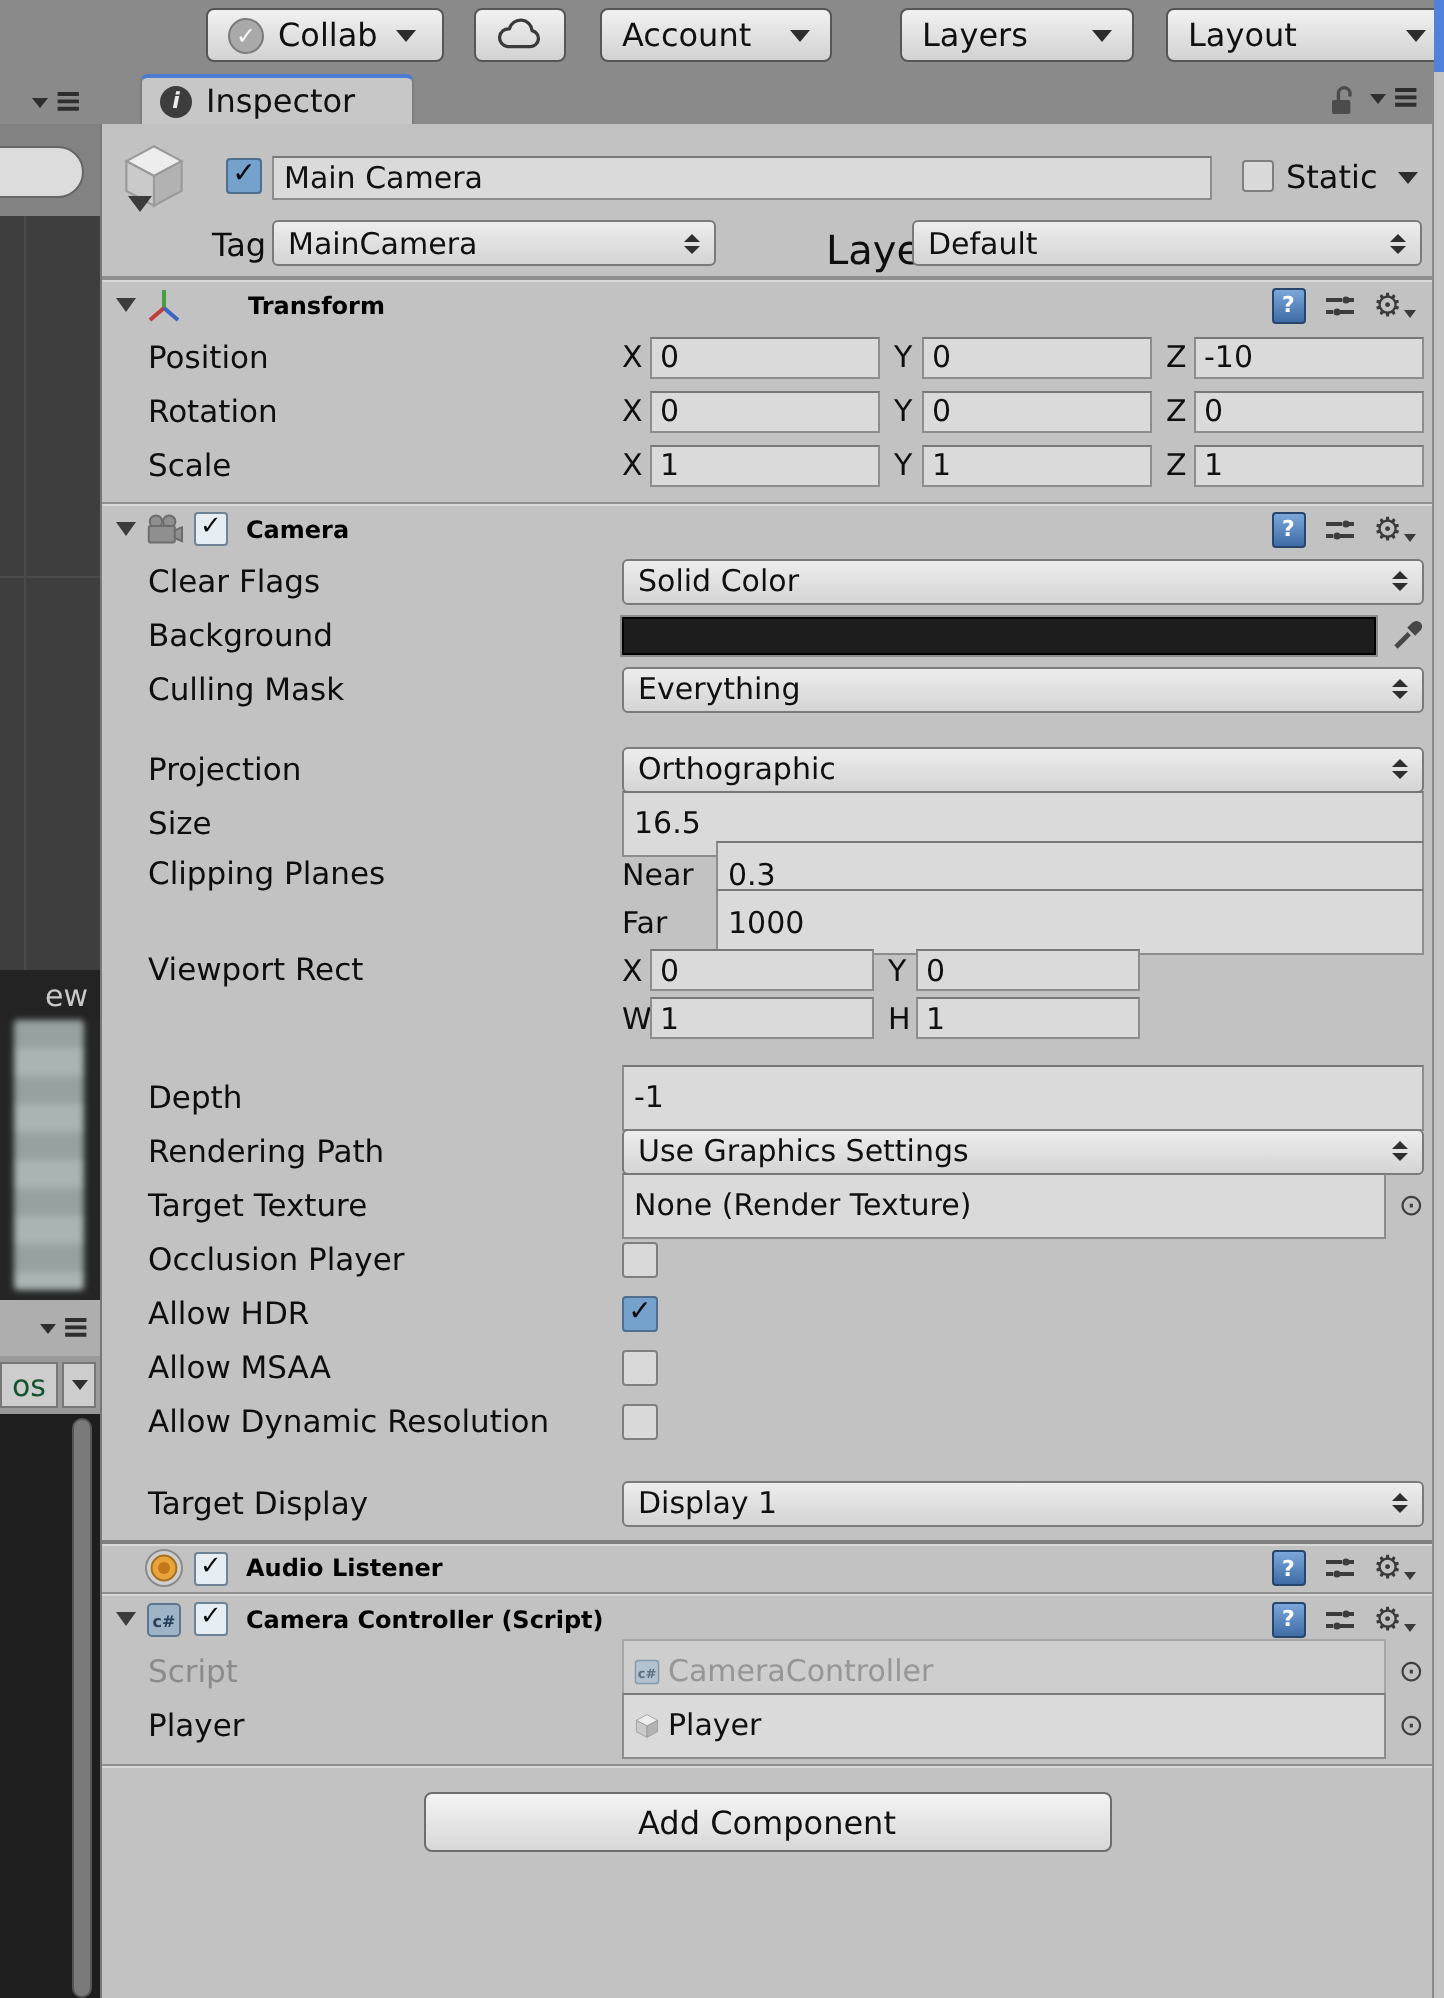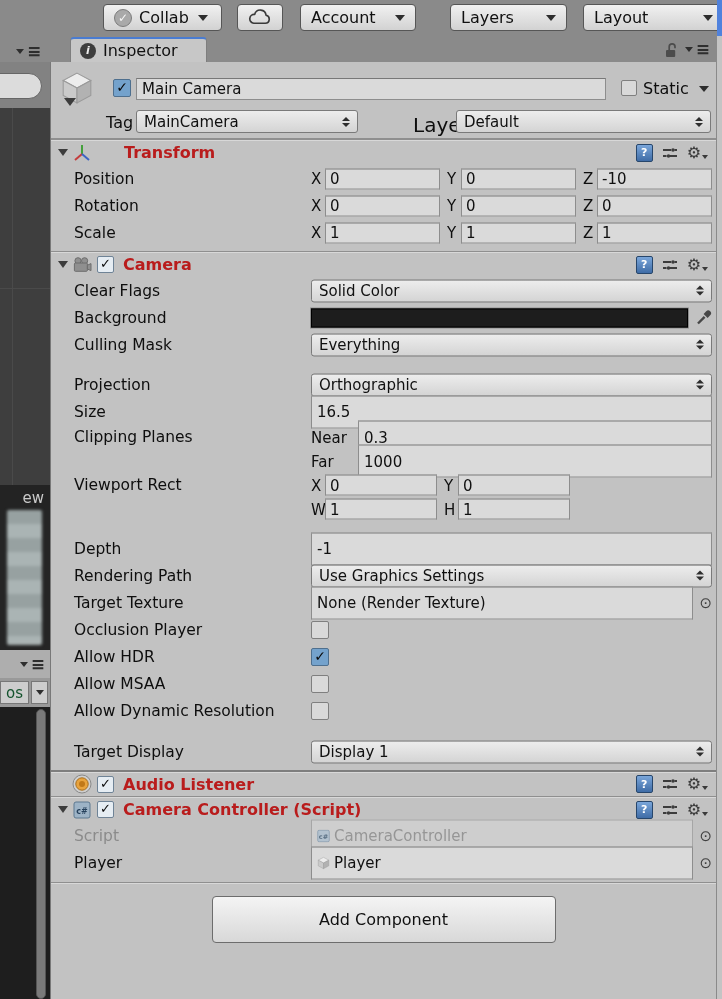--- a/index.html
+++ b/index.html
@@ -95,21 +95,21 @@
   .spin .up { border-bottom:4px solid #2e2e2e; }
   .spin .dn { border-top:4px solid #2e2e2e; }
 
   .comp-header { position:relative; height:26px; display:flex; align-items:center; padding-left:7px;
                  border-top:1px solid #8f8f8f; box-shadow:inset 0 1px 0 #d8d8d8; }
   .comp-header.hard { border-top:2px solid #7e7e7e; }
   .fold { width:14px; display:flex; }
   .fold .foldout-tri { border-top-width:7px; border-left-width:5px; border-right-width:5px; }
   .cicon { width:20px; margin-right:5px; display:flex; justify-content:center; }
   .ccb { margin-right:5px; width:17px; height:17px; font-size:13px; }
-  .comp-title { font-weight:bold; font-size:16px; color:#b91c1c; margin-left:4px; }
+  .comp-title { font-weight:bold; font-size:12px; color:#000000; margin-left:4px; }
   .t-title { margin-left:27px; }
   .comp-tools { position:absolute; right:8px; display:flex; align-items:center; gap:9px; }
   .help-badge { width:17px; height:18px; background:linear-gradient(#7aa6da,#3f6ca6); border:1px solid #27466b;
                 border-radius:2px; color:#fff; font-size:11px; font-weight:bold; display:flex; align-items:center; justify-content:center; }
   .gear { display:flex; align-items:flex-end; }
   .gc { font-size:16px; color:#3a3a3a; line-height:1; }
   .gt { width:0; height:0; border-left:3px solid transparent; border-right:3px solid transparent; border-top:4px solid #3a3a3a; margin-left:1px; margin-bottom:2px; }
 
   .row { position:relative; height:27px; display:flex; align-items:center; padding-left:23px; }
   .row-sm { height:24px; }
@@ -125,21 +125,21 @@
   .axis .tfield { flex:1; height:21px; padding:0 4px; }
   .vp .axis { flex:none; width:126px; }
   .nf-lbl { width:47px; font-size:15px; color:#0e0e0e; }
   .swatch { flex:1; height:19px; background:#1d1d1d; border:1px solid #000; box-shadow:0 0 0 1px #8d8d8d; }
   .dropper { margin-left:8px; display:flex; }
   .picker { margin-left:6px; font-size:15px; color:#3f3f3f; line-height:1; }
   .fico { margin-right:4px; display:flex; }
   .gap13 { height:13px; } .gap14 { height:14px; } .gap5 { height:5px; } .gap6 { height:6px; }
   .divider { border-top:1px solid #8f8f8f; box-shadow:inset 0 1px 0 #d8d8d8; height:2px; }
   .add-wrap { padding-top:12px; display:flex; justify-content:center; }
-  .add-btn { width:344px; height:47px; background:linear-gradient(#f4f4f4,#d8d8d8); border:1px solid #6d6d6d; border-radius:4px;
+  .add-btn { width:344px; height:30px; background:linear-gradient(#f4f4f4,#d8d8d8); border:1px solid #6d6d6d; border-radius:4px;
              font-size:16px; color:#101010; display:flex; align-items:center; justify-content:center; font-family:inherit; }
 </style>
 </head>
 <body>
 
 <div class="screen">
 
   <div class="toolbar">
     <div class="tb-btn" id="btn-collab">
       <span class="collab-badge">

